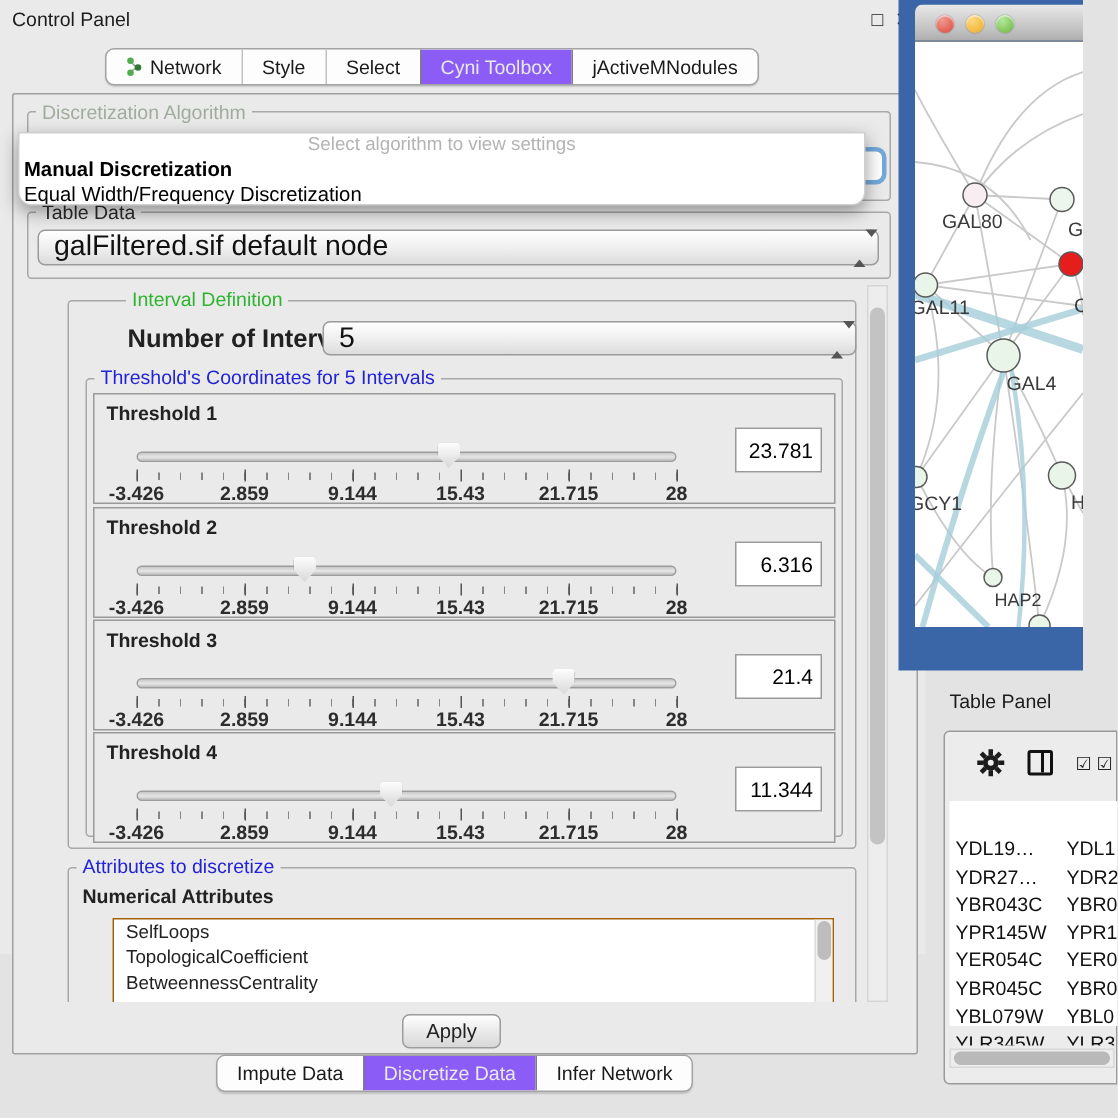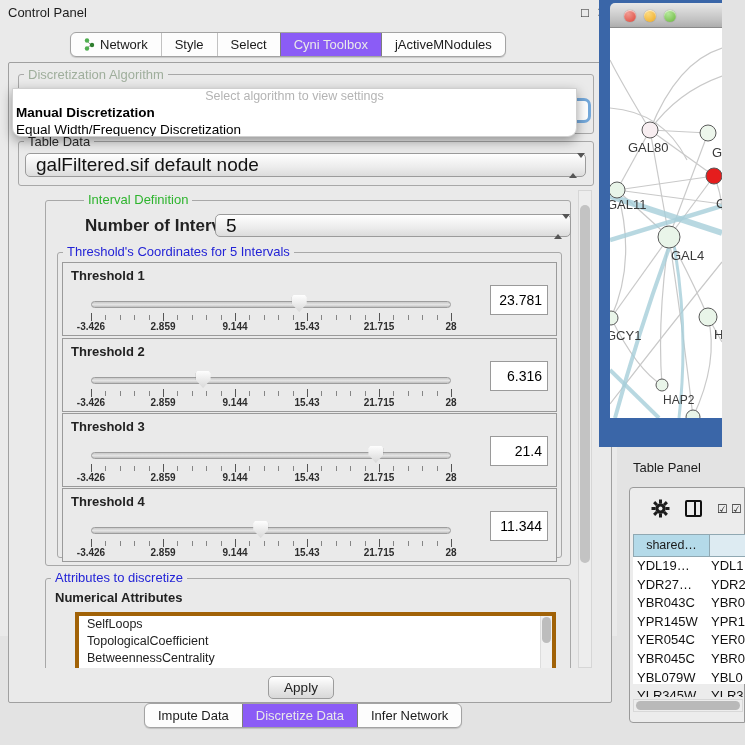--- a/index.html
+++ b/index.html
@@ -76,31 +76,31 @@
                border:1px solid #9d9d9d; background:linear-gradient(#c9c9c9,#e6e6e6 55%,#bdbdbd); }
   .thr-thumb { position:absolute; top:2px; width:15px; height:17px; cursor:pointer;
                background:linear-gradient(#fefefe,#d8d8d8);
                clip-path:polygon(12% 0,88% 0,100% 14%,100% 52%,50% 100%,0 52%,0 14%);
                filter:drop-shadow(0 0 1px #777); }
   .thr-minorticks { position:absolute; left:28px; top:52px; width:361px; height:5px;
                     background:repeating-linear-gradient(to right,#858585 0,#858585 1px,transparent 1px,transparent 14.4px); }
   .thr-majorticks { position:absolute; left:28px; top:50px; width:360px; height:8px; }
   .thr-majorticks i { position:absolute; top:0; width:1px; height:8px; background:#555; }
   .thr-ticklabels { position:absolute; left:28px; top:58px; width:360px; height:12px; }
-  .thr-ticklabels span { position:absolute; transform:translateX(-50%); font-size:10px; font-weight:bold;
+  .thr-ticklabels span { position:absolute; transform:translateX(-50%); font-size:13px; font-weight:bold;
                          color:#2d2d2d; white-space:nowrap; }
   .thr-value { position:absolute; right:8px; top:22px; width:58px; height:30px; background:#fff;
                border:1px solid #9a9a9a; font-size:14px; line-height:28px; text-align:right;
                padding-right:5px; color:#000; }
 
   #attr-group { left:31px; top:388px; width:526px; height:110px; }
   #attr-title { left:37px; top:381px; color:#2323d6; }
   #attr-subtitle { left:41px; top:400px; font-weight:bold; font-size:13px; }
   #attr-list { left:61px; top:422px; width:481px; height:70px; background:#fff;
-               border:4px solid #a16207; overflow:hidden; }
+               border:1px solid #a16207; overflow:hidden; }
   .attr-item { padding-left:8px; font-size:12.5px; height:17px; line-height:17px; cursor:pointer; }
   #attr-scrollbar { position:absolute; right:0; top:0; width:12px; height:70px; background:#f0f0f0;
                     border-left:1px solid #ddd; }
   #attr-scroll-thumb { position:absolute; left:1px; top:1px; width:9px; height:26px; border-radius:5px;
                        background:#bdbdbd; }
 
   #cp-vscrollbar { left:578px; top:190px; width:14px; height:478px; background:#ededed;
                    border:1px solid #d6d6d6; }
   #cp-vscroll-thumb { position:absolute; left:1px; top:14px; width:10px; height:358px;
                       border-radius:6px; background:#c3c3c3; }
@@ -424,24 +424,20 @@
           <rect x="14.5" y="8" width="4" height="3" transform="rotate(45 9.5 9.5)"></rect>
         </g>
         <circle cx="9.5" cy="9.5" r="2" fill="#ececec"></circle>
       </g>
     </svg>
     <span id="columns-icon"></span>
     <span id="check-icon-1" class="check-icon">☑</span>
     <span id="check-icon-2" class="check-icon">☑</span>
   </div>
   <div id="tp-tablebg"></div>
-  <div id="tp-header">
-    <div id="tp-hcell-1" class="tp-hcell">shared…</div>
-    <div id="tp-hcell-2" class="tp-hcell">n</div>
-  </div>
   <div id="tp-rows">
       <div class="tp-row">
         <div class="tp-cell tp-c1">YDL19…</div>
         <div class="tp-cell tp-c2">YDL1</div>
       </div>
       <div class="tp-row">
         <div class="tp-cell tp-c1">YDR27…</div>
         <div class="tp-cell tp-c2">YDR2</div>
       </div>
       <div class="tp-row">

